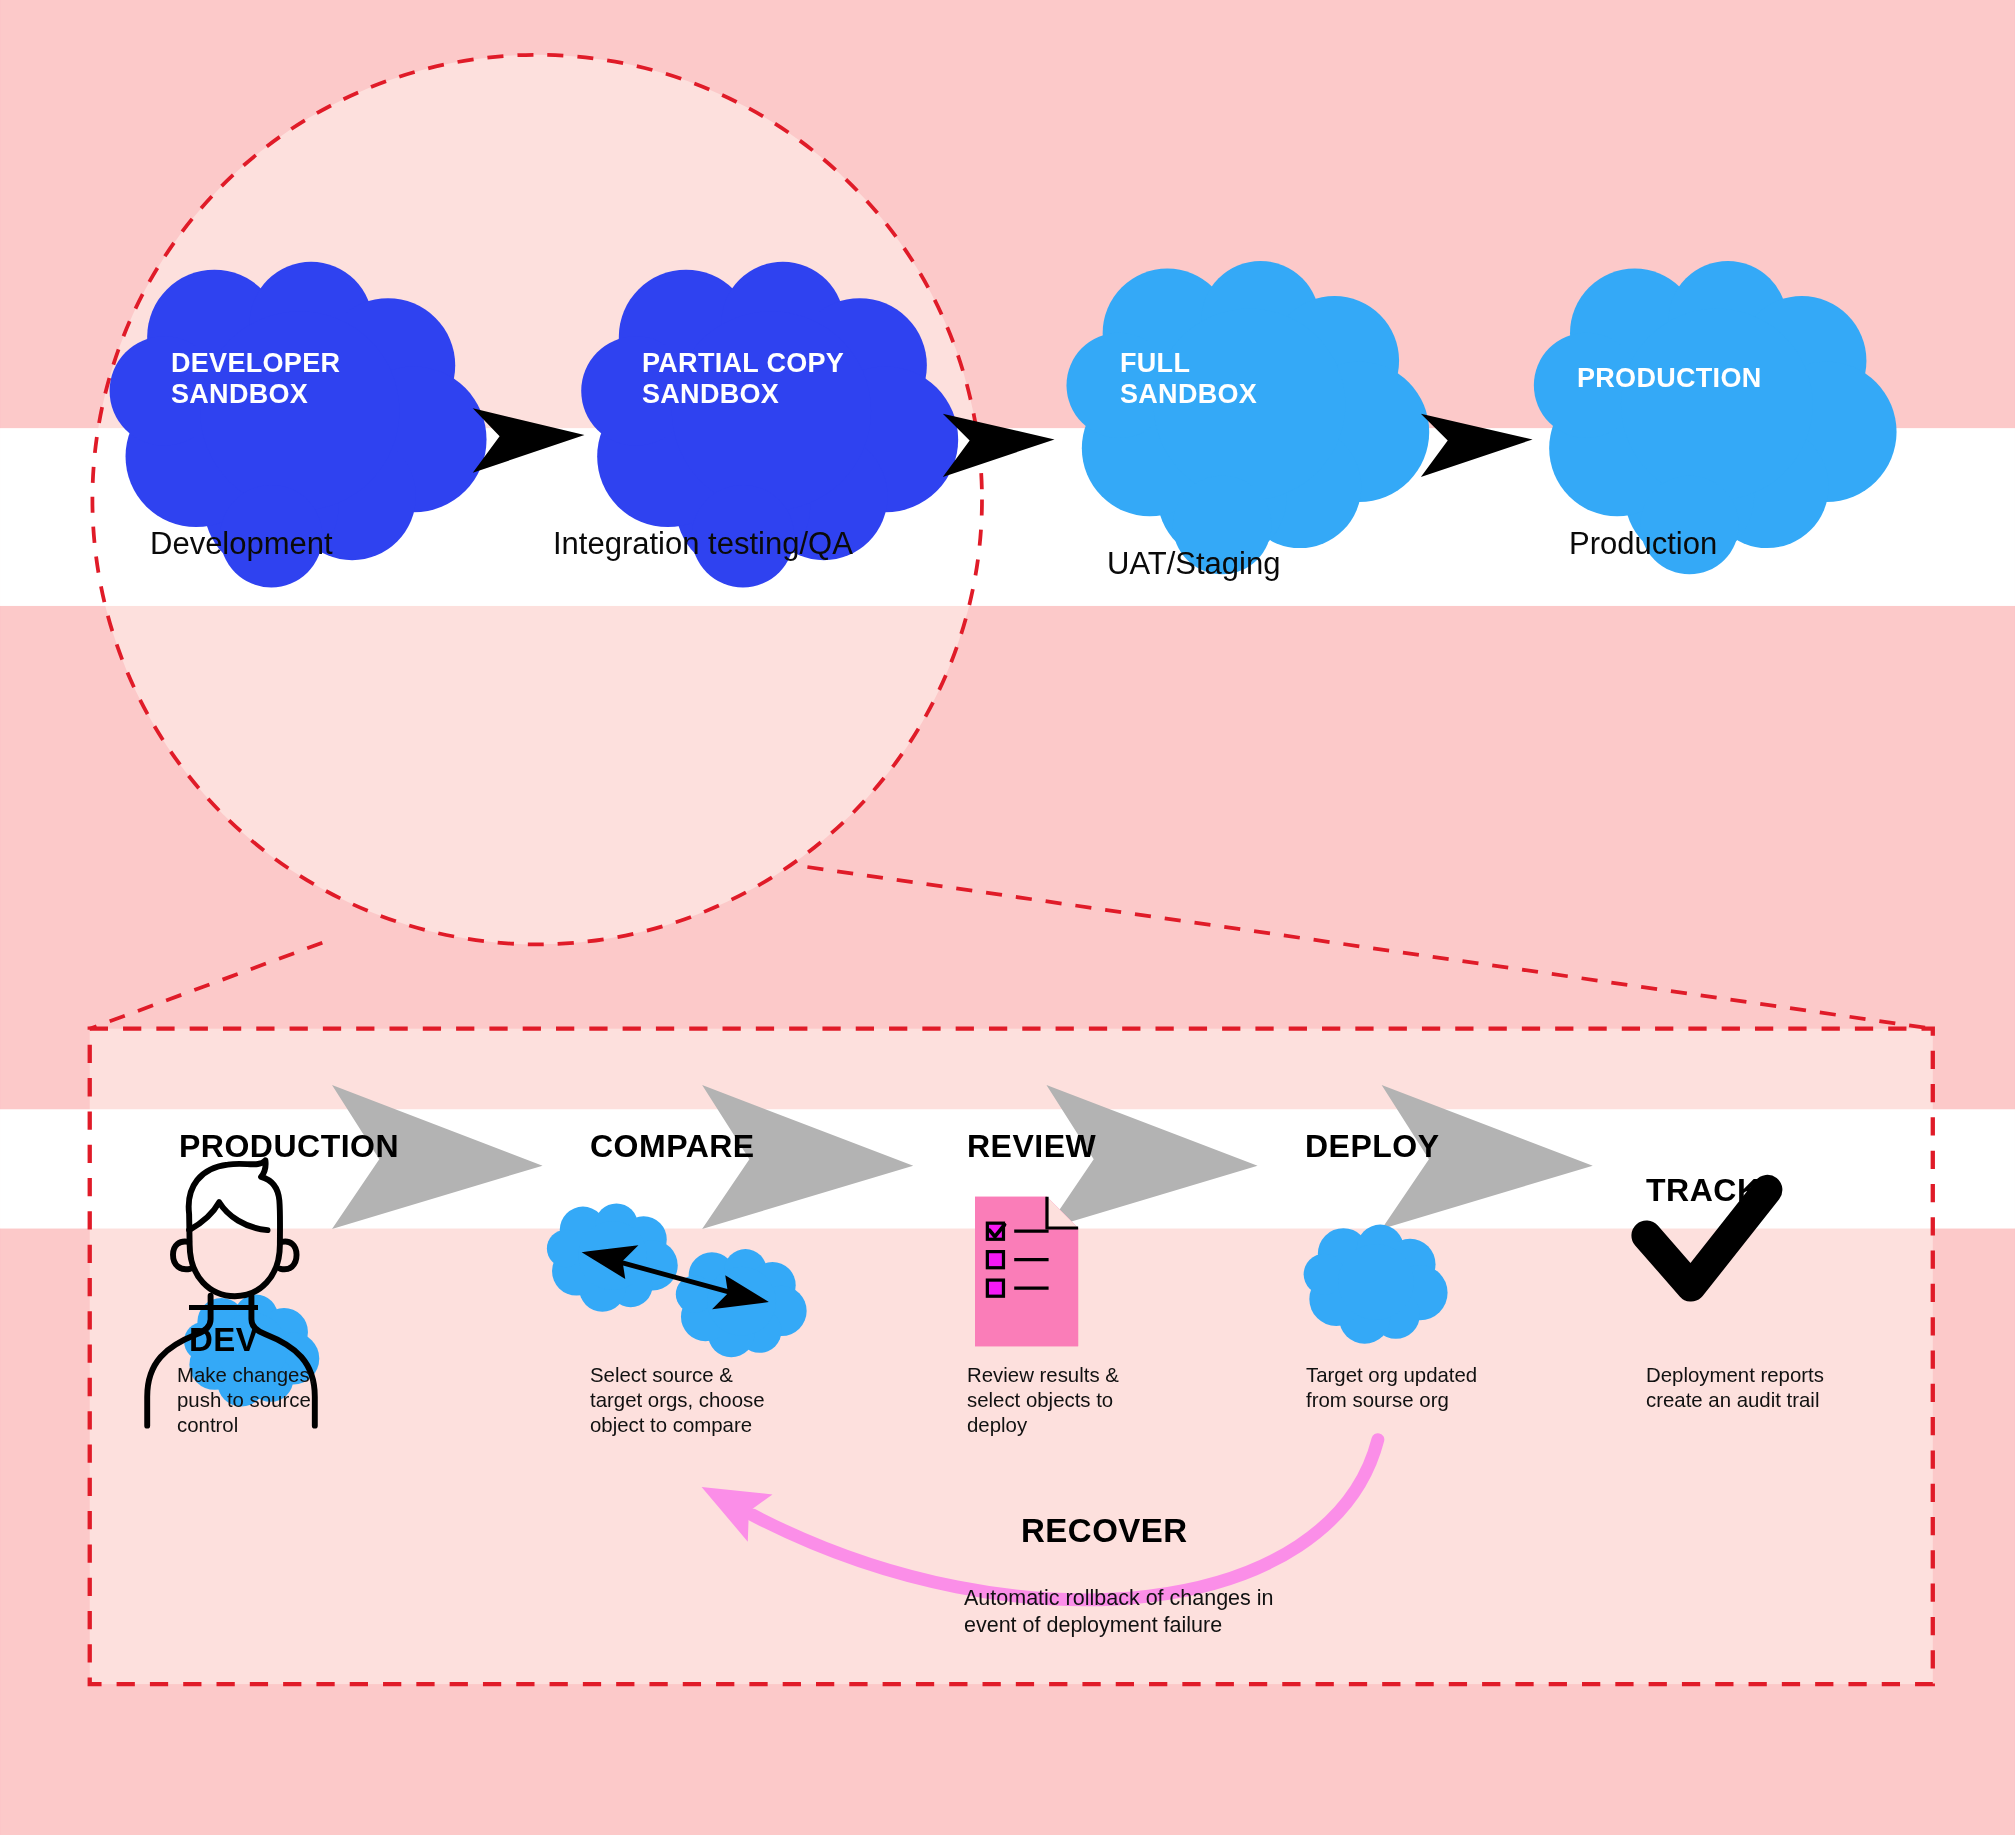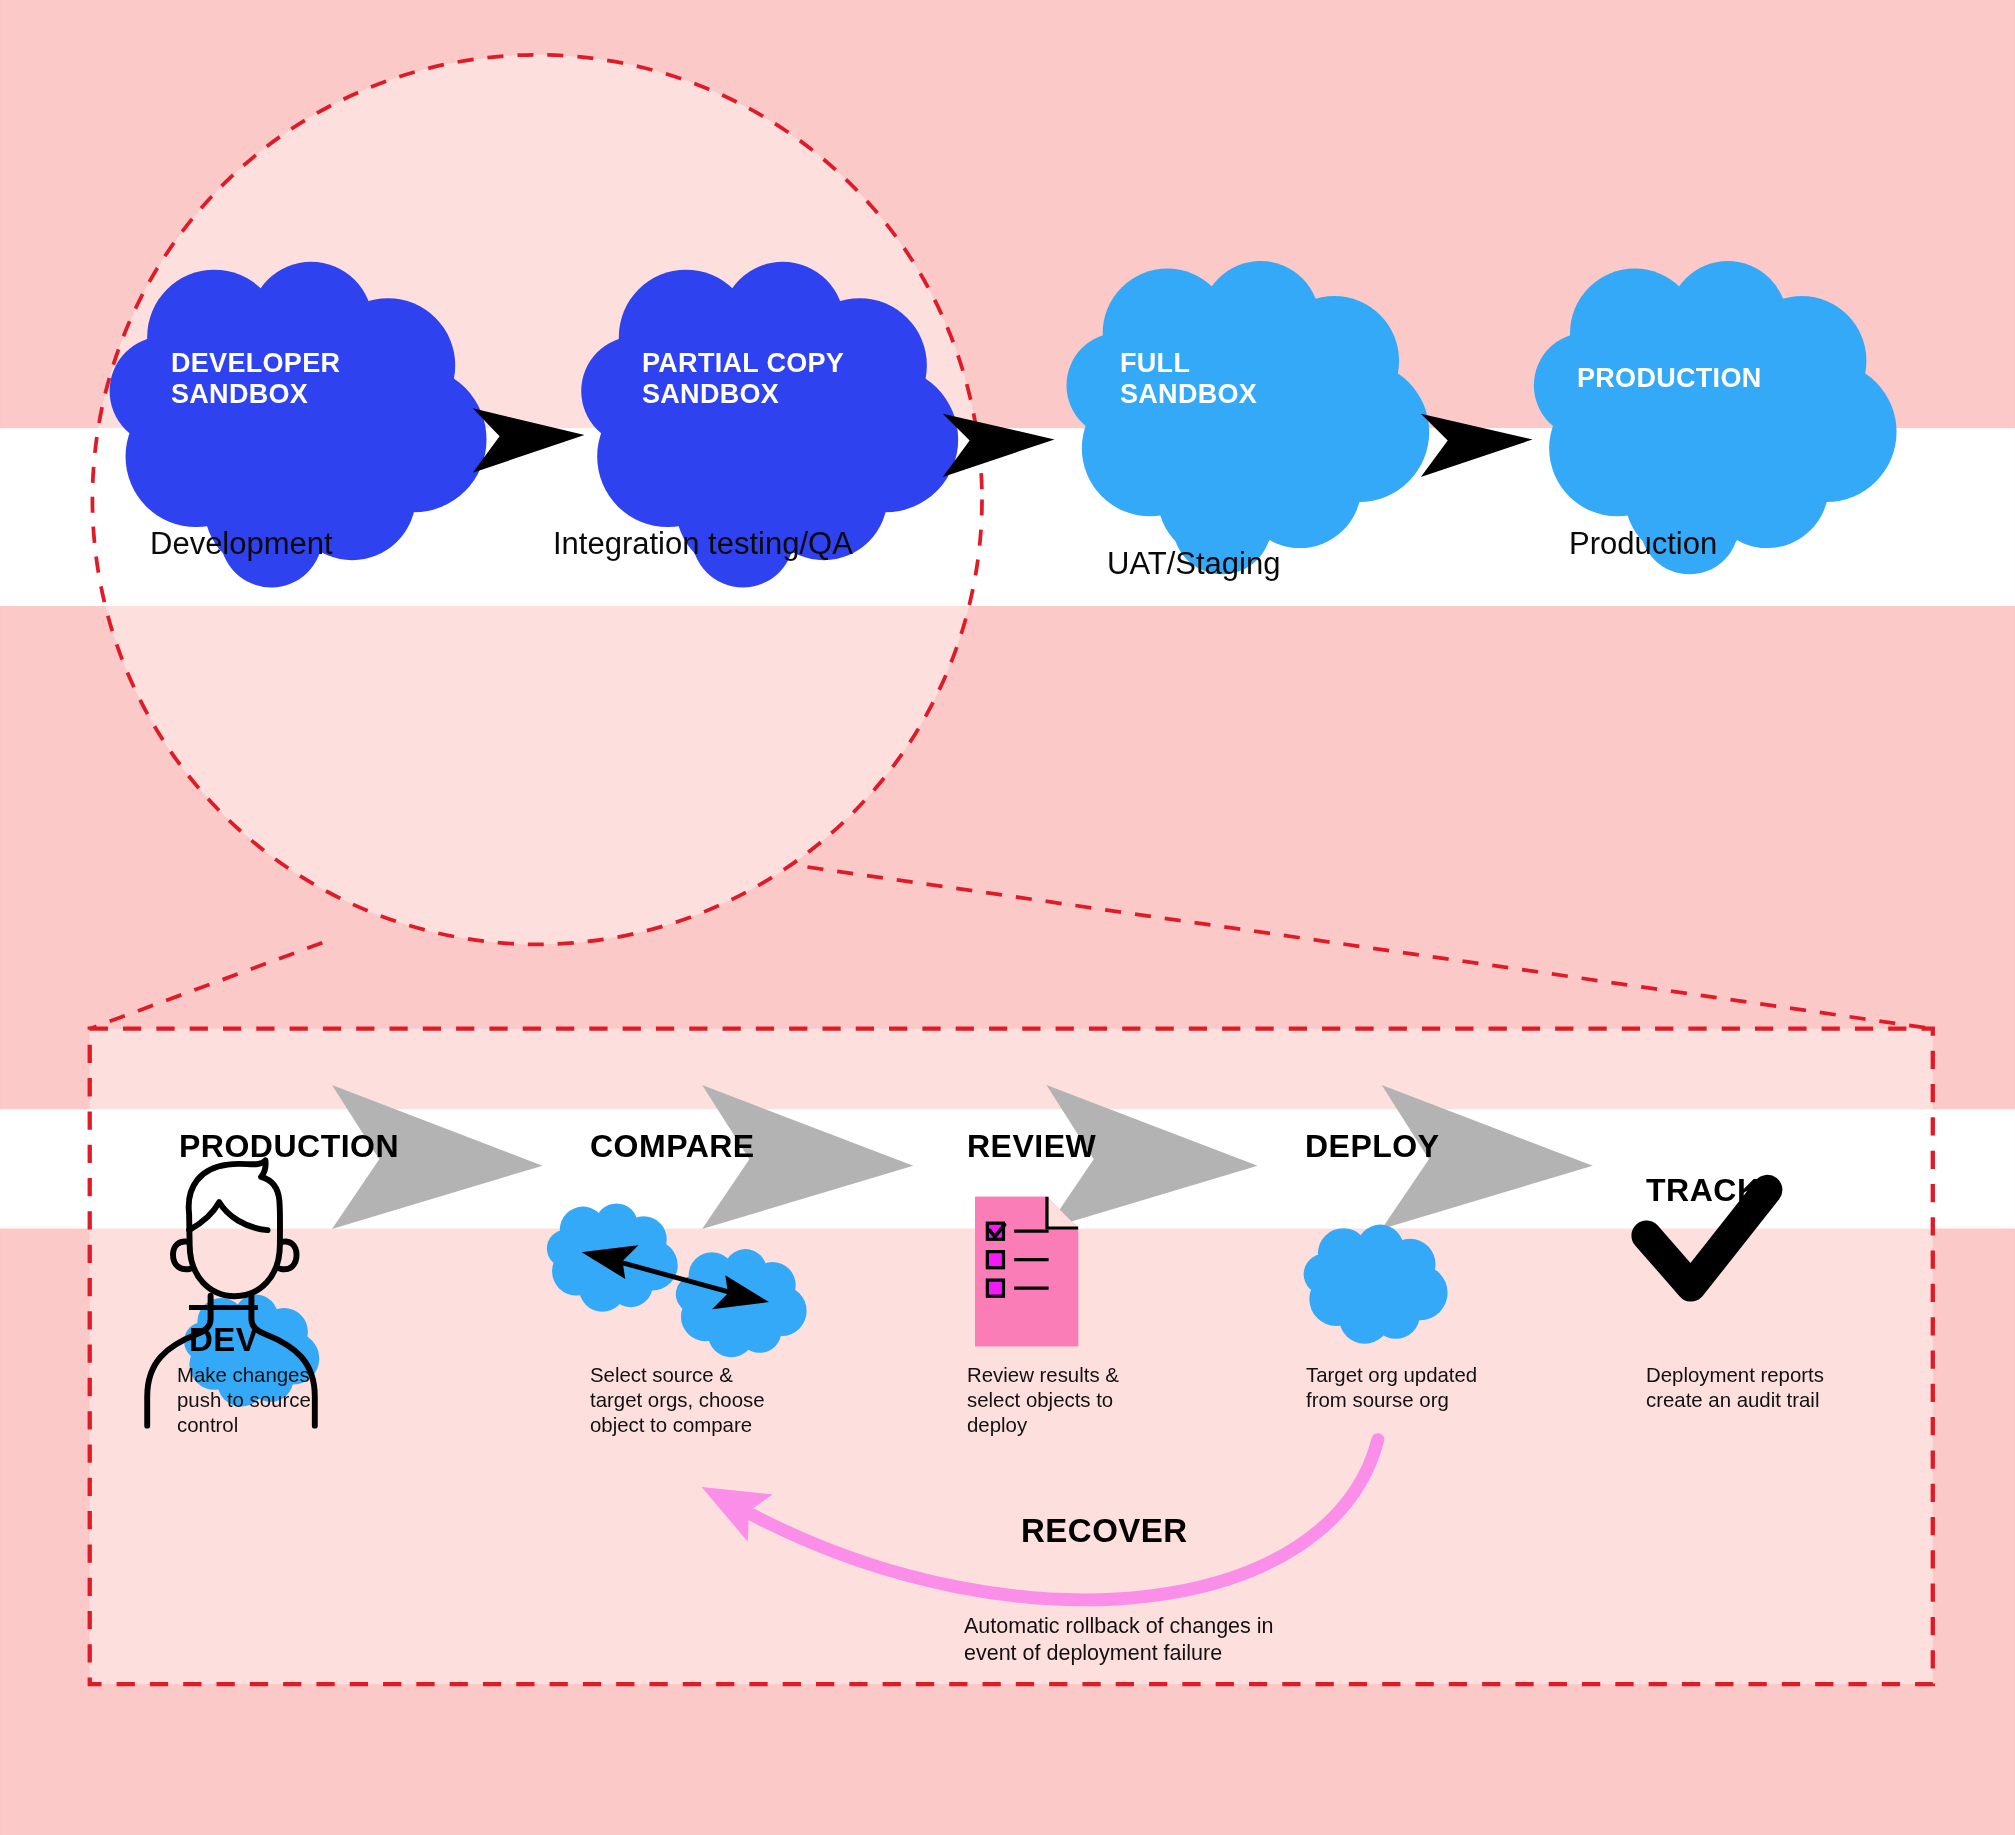--- a/index.html
+++ b/index.html
@@ -196,17 +196,17 @@
 object to compare</div>
   <div class="lbl step-desc" style="left:967px;top:1363px;white-space:pre-line;">Review results &amp;
 select objects to
 deploy</div>
   <div class="lbl step-desc" style="left:1306px;top:1363px;white-space:pre-line;">Target org updated
 from sourse org</div>
   <div class="lbl step-desc" style="left:1646px;top:1363px;white-space:pre-line;">Deployment reports
 create an audit trail</div>
 
   <div class="lbl recover-title" style="left:987px;top:1512px;margin-left:34px;">RECOVER</div>
-  <div class="lbl recover-desc" style="left:964px;top:1585px;white-space:pre-line;margin-top:28px;">Automatic rollback of changes in
+  <div class="lbl recover-desc" style="left:964px;top:1585px;white-space:pre-line;">Automatic rollback of changes in
 event of deployment failure</div>
 
 </div>
 
 
 </body></html>

